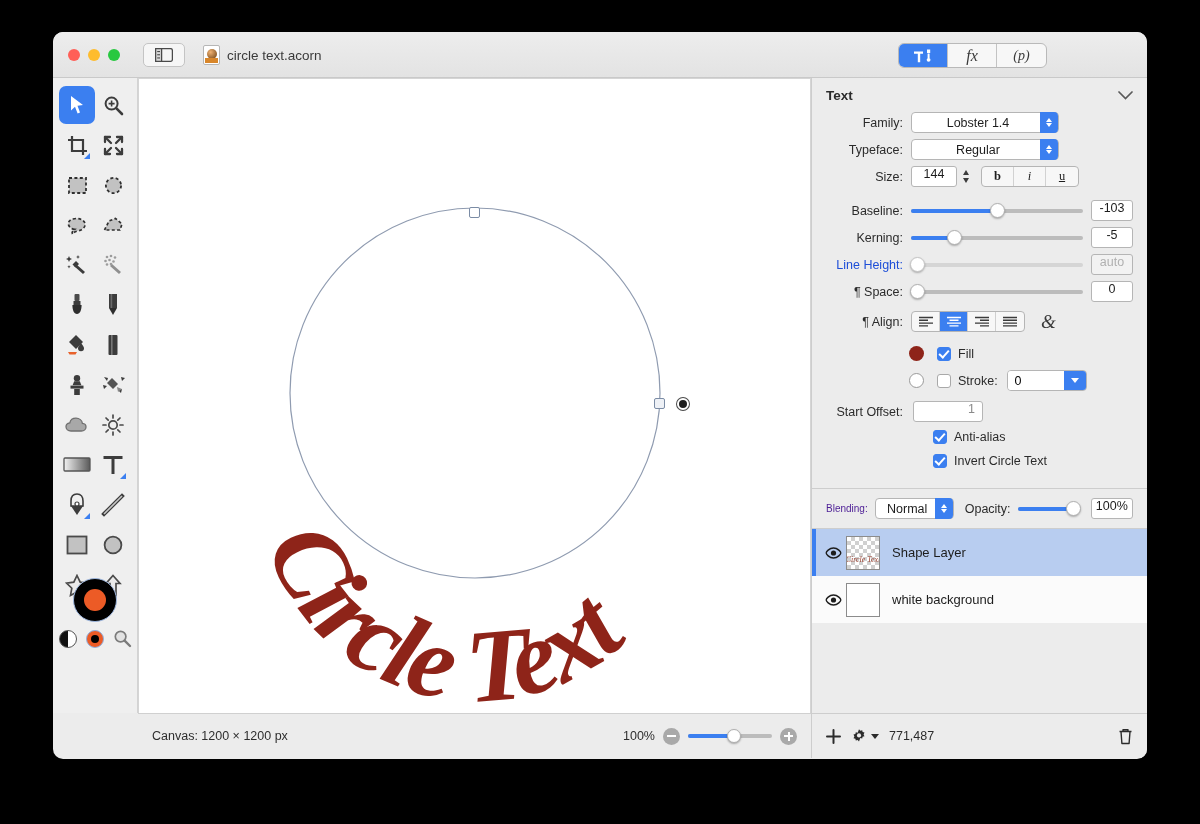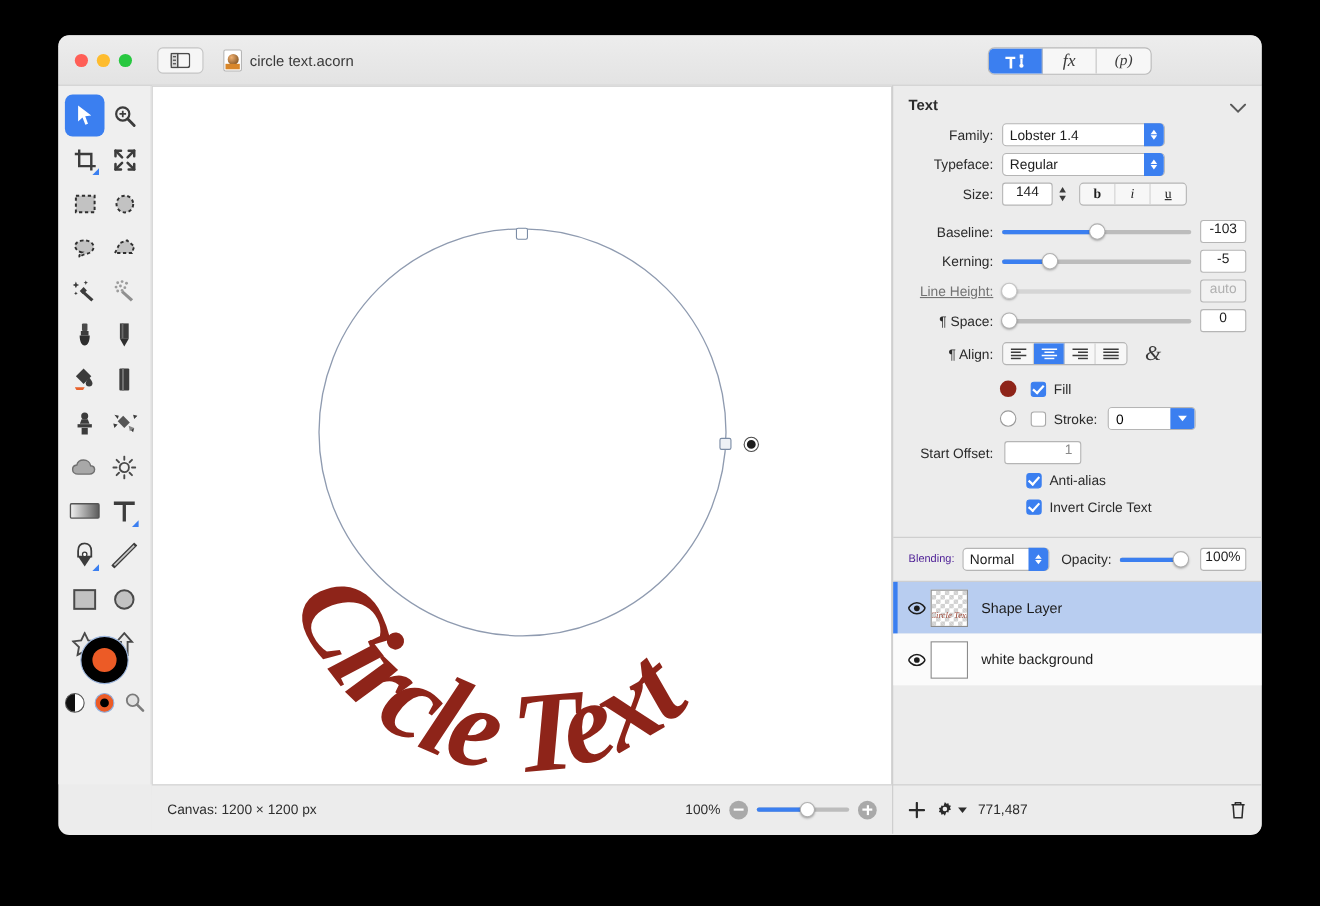--- a/index.html
+++ b/index.html
@@ -164,37 +164,37 @@
   }
 
   
   .inspector {
     position: absolute; left: 758px; top: 46px;
     width: 336px; height: 635px;
     background: #ececec;
     border-left: 1px solid #cdcdcd;
   }
   .panel-head {
-    display:flex; align-items:flex-end; justify-content:space-between;
+    display:flex; align-items:center; justify-content:space-between;
     padding: 10px 14px 6px 14px;
   }
   .panel-title { font-size: 13.5px; font-weight: bold; color: #2b2b2b; }
   .row {
     display: flex; align-items: center;
     padding: 2px 14px; height: 27px;
   }
   .lbl {
     width: 85px; text-align: right; padding-right: 8px;
     font-size: 12.5px; color: #2b2b2b;
   }
-  .lbl.dim { color: #737373; text-decoration: underline; }
+  .lbl.dim { color: #1d4ed8; }
   .popup {
     position: relative; height: 21px;
     background: #fff; border: 1px solid #b5b5b5; border-radius: 4px;
-    display:flex; align-items:center; 
+    display:flex; align-items:center; justify-content:center;
     font-size: 12.5px; color:#1d1d1d;
     padding-right: 20px; padding-left: 6px;
   }
   .popup .stepper {
     position:absolute; right:0; top:-1px; bottom:-1px; width:18px;
     background:#3b7ff0; border-radius:0 4px 4px 0;
     display:flex; flex-direction:column; align-items:center; justify-content:center; gap:1px;
   }
   .chev { width:0;height:0;border-left:3.5px solid transparent;border-right:3.5px solid transparent; }
   .chev.up { border-bottom:4px solid #fff; }

